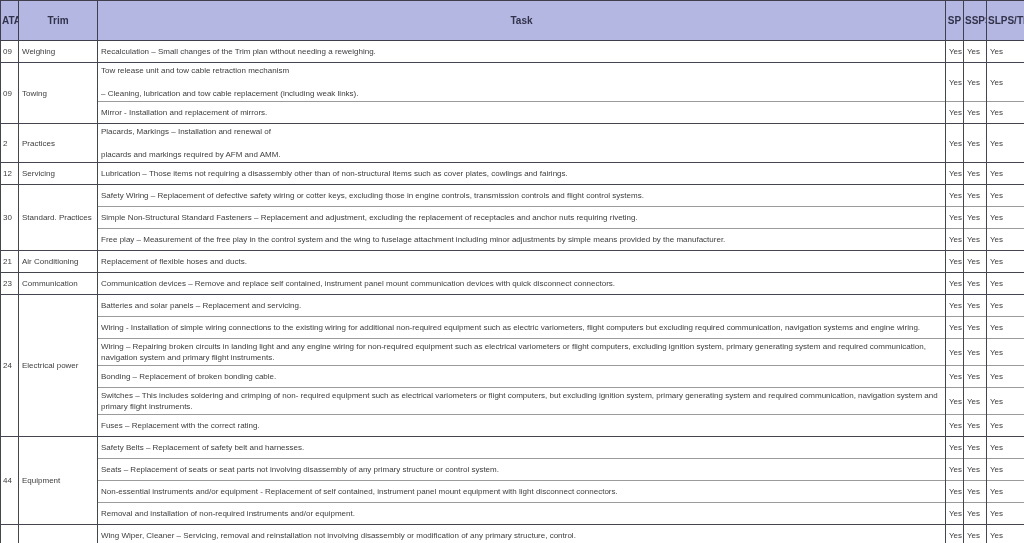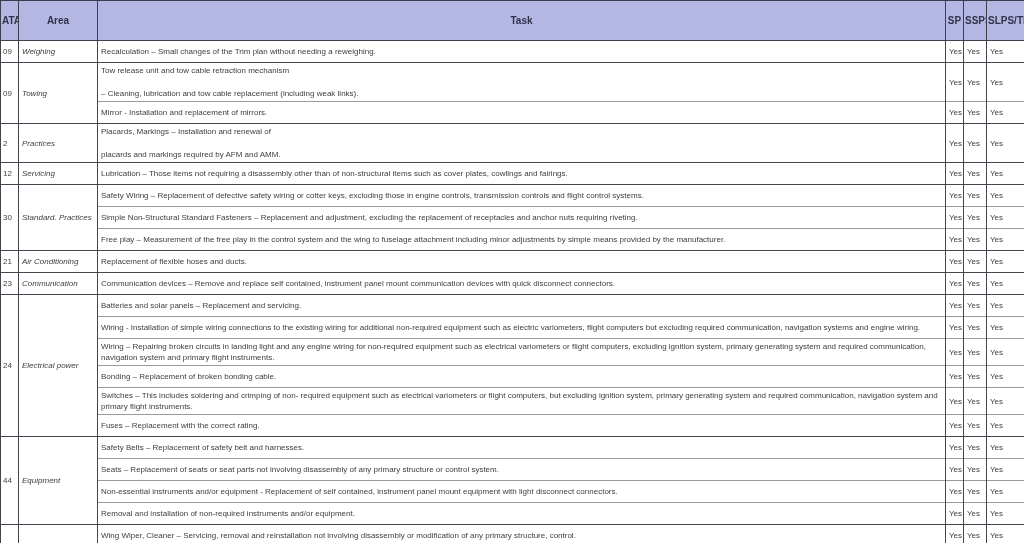--- a/index.html
+++ b/index.html
@@ -38,42 +38,42 @@
   }
   th:last-child{border-right:none;}
   td{
     border-left:1px solid #45454f;
     vertical-align:middle;padding:2px 3px;overflow:hidden;
   }
   td:last-child{border-right:none;}
   tr.group-start td{border-top:1px solid #45454f;}
   tr.row-cont td{border-top:1px solid #9b9b9b;}
   td.ata{padding:2px 1px 2px 2px;}
-  td.area{font-style:italic;}
+  td.area{}
   td.task{height:17px;line-height:11px;}
   .para + .para{margin-top:12px;}
   td.val{padding-left:3px;white-space:nowrap;}
 </style>
 </head>
 <body>
 
 <div class="sheet">
   <table>
     <colgroup>
       <col class="c-ata">
         <col class="c-area">
         <col class="c-task">
       <col class="c-sp">
         <col class="c-ssps">
         <col class="c-slps">
     </colgroup>
     <thead>
       <tr>
         <th>ATA</th>
-        <th>Area</th>
+        <th>Trim</th>
         <th>Task</th>
         <th>SP</th>
         <th>SSPS</th>
         <th>SLPS/TM</th>
       </tr>
     </thead>
     <tbody>
         <tr class="group-start">
           <td class="ata" rowspan="1">09</td>
           <td class="area" rowspan="1">Weighing</td>

